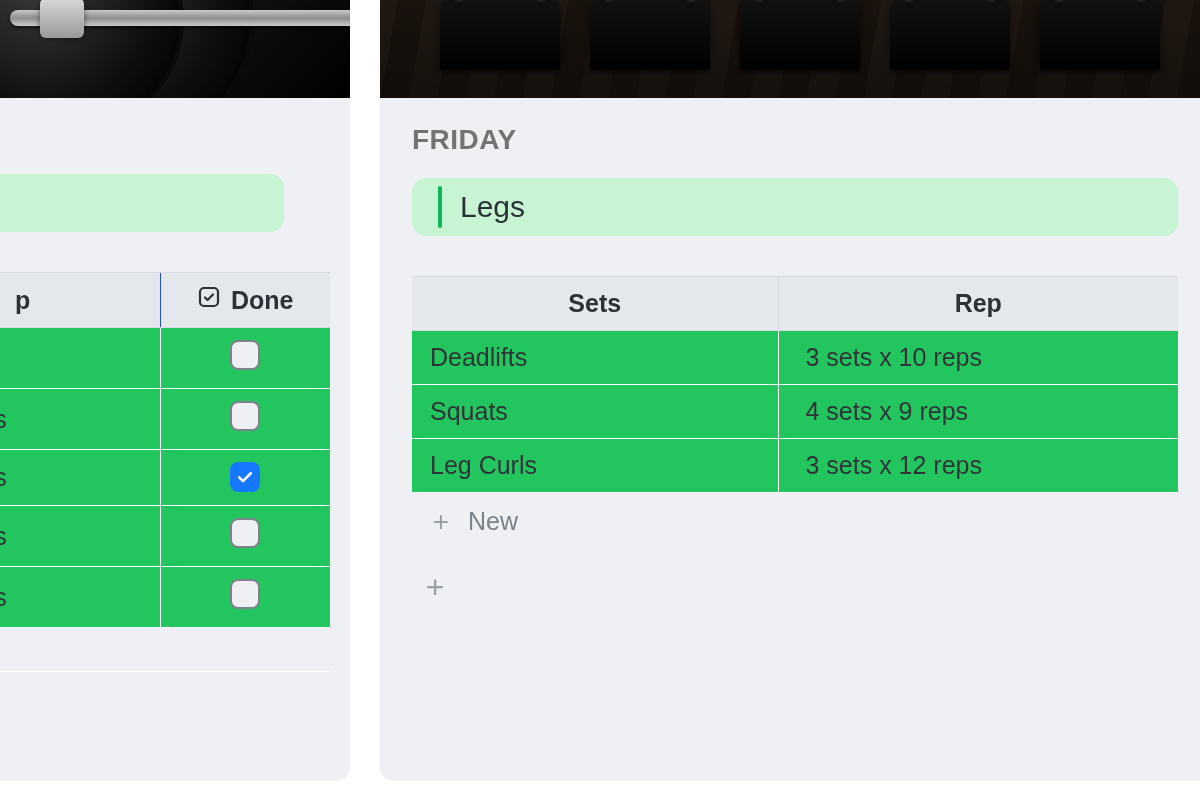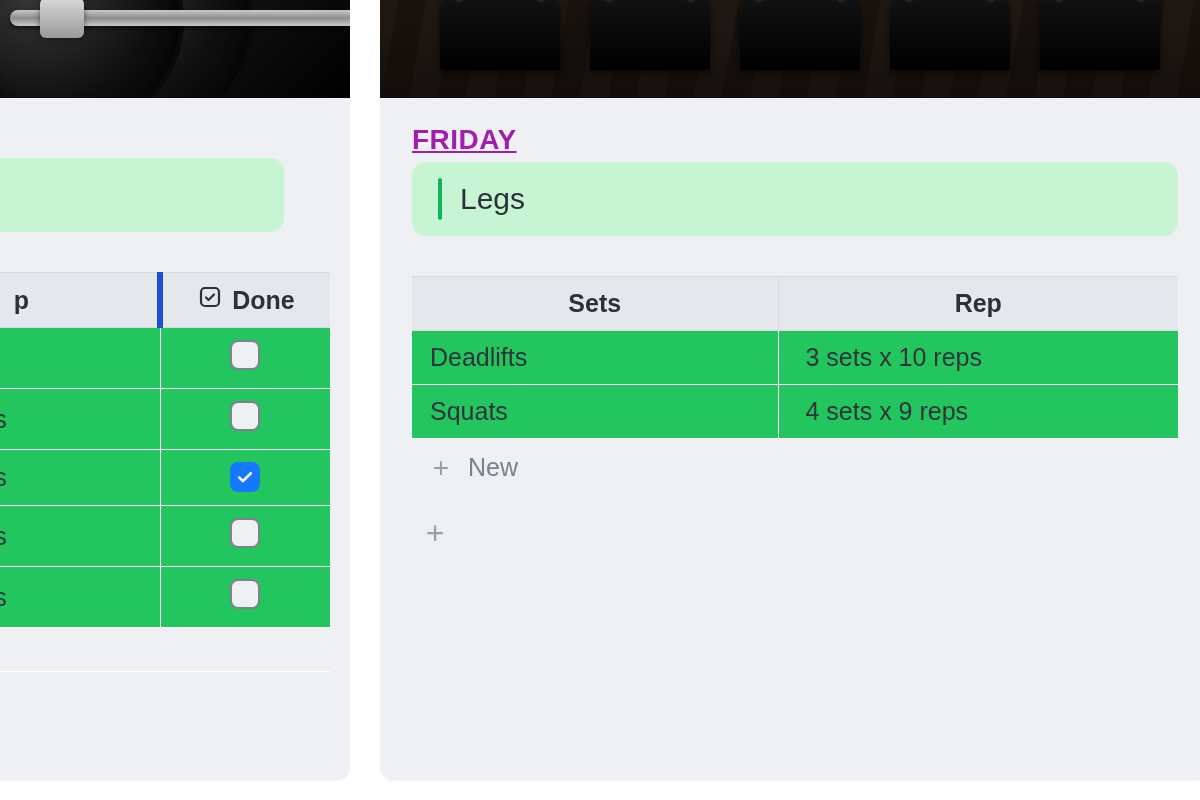--- a/index.html
+++ b/index.html
@@ -102,33 +102,32 @@
   .t2{ left: 210px; }
   .t3{ left: 360px; }
   .t4{ left: 510px; }
   .t5{ left: 660px; }
 
   .card-body { padding: 26px 32px 20px 32px; }
   .day-title {
     font-size: 28px;
     font-weight: 800;
     letter-spacing: 0.5px;
-    color: #a21caf;
-    text-decoration: underline;
+    color: #737373;
   }
 
   .focus-chip {
-    margin-top: 6px;
+    margin-top: 22px;
     display: flex;
     align-items: center;
     gap: 18px;
     background: #c7f5d3;
     border-radius: 14px;
     padding: 0 26px;
-    height: 74px;
+    height: 58px;
   }
   .focus-chip .cursor {
     width: 4px; height: 42px;
     background: #0fb45b;
     border-radius: 2px;
   }
   .focus-chip .chip-text {
     font-size: 30px;
     color: #2b3136;
     font-weight: 400;
@@ -150,21 +149,21 @@
     border-top: 1px solid #d6d9de;
     border-bottom: 1px solid #d6d9de;
   }
   table.exercise td {
     padding: 12px 18px;
     background: #22c55e;
     border-top: 1px solid #ffffff;
     color: #2f3438;
   }
   table.exercise .done-col { text-align: center; width: 170px; }
-  table.exercise th.done-col { border-left: 6px solid #1d4ed8; }
+  table.exercise th.done-col { border-left: 1px solid #1d4ed8; }
   table.exercise td.done-col { border-left: 1px solid #ffffff; }
 
   table.exercise .rep-col { width: 400px; }
   table.exercise th.rep-col { border-left: 1px solid #d6d9de; }
   table.exercise td.rep-col { border-left: 1px solid #ffffff; padding-left: 27px; }
 
   .th-done-inner {
     display: inline-flex;
     align-items: center;
     gap: 10px;
@@ -317,20 +316,24 @@
           </thead>
           <tbody id="right-rows">
               <tr>
                 <td>Deadlifts</td>
                 <td class="rep-col">3 sets x 10 reps</td>
               </tr>
               <tr>
                 <td>Squats</td>
                 <td class="rep-col">4 sets x 9 reps</td>
               </tr>
+              <tr>
+                <td>Leg Curls</td>
+                <td class="rep-col">3 sets x 12 reps</td>
+              </tr>
             </tbody>
         </table>
         <div class="new-row">
           <span class="plus">+</span>
           <span>New</span>
         </div>
       </div>
 
       <div class="add-block">
         <span>+</span>

